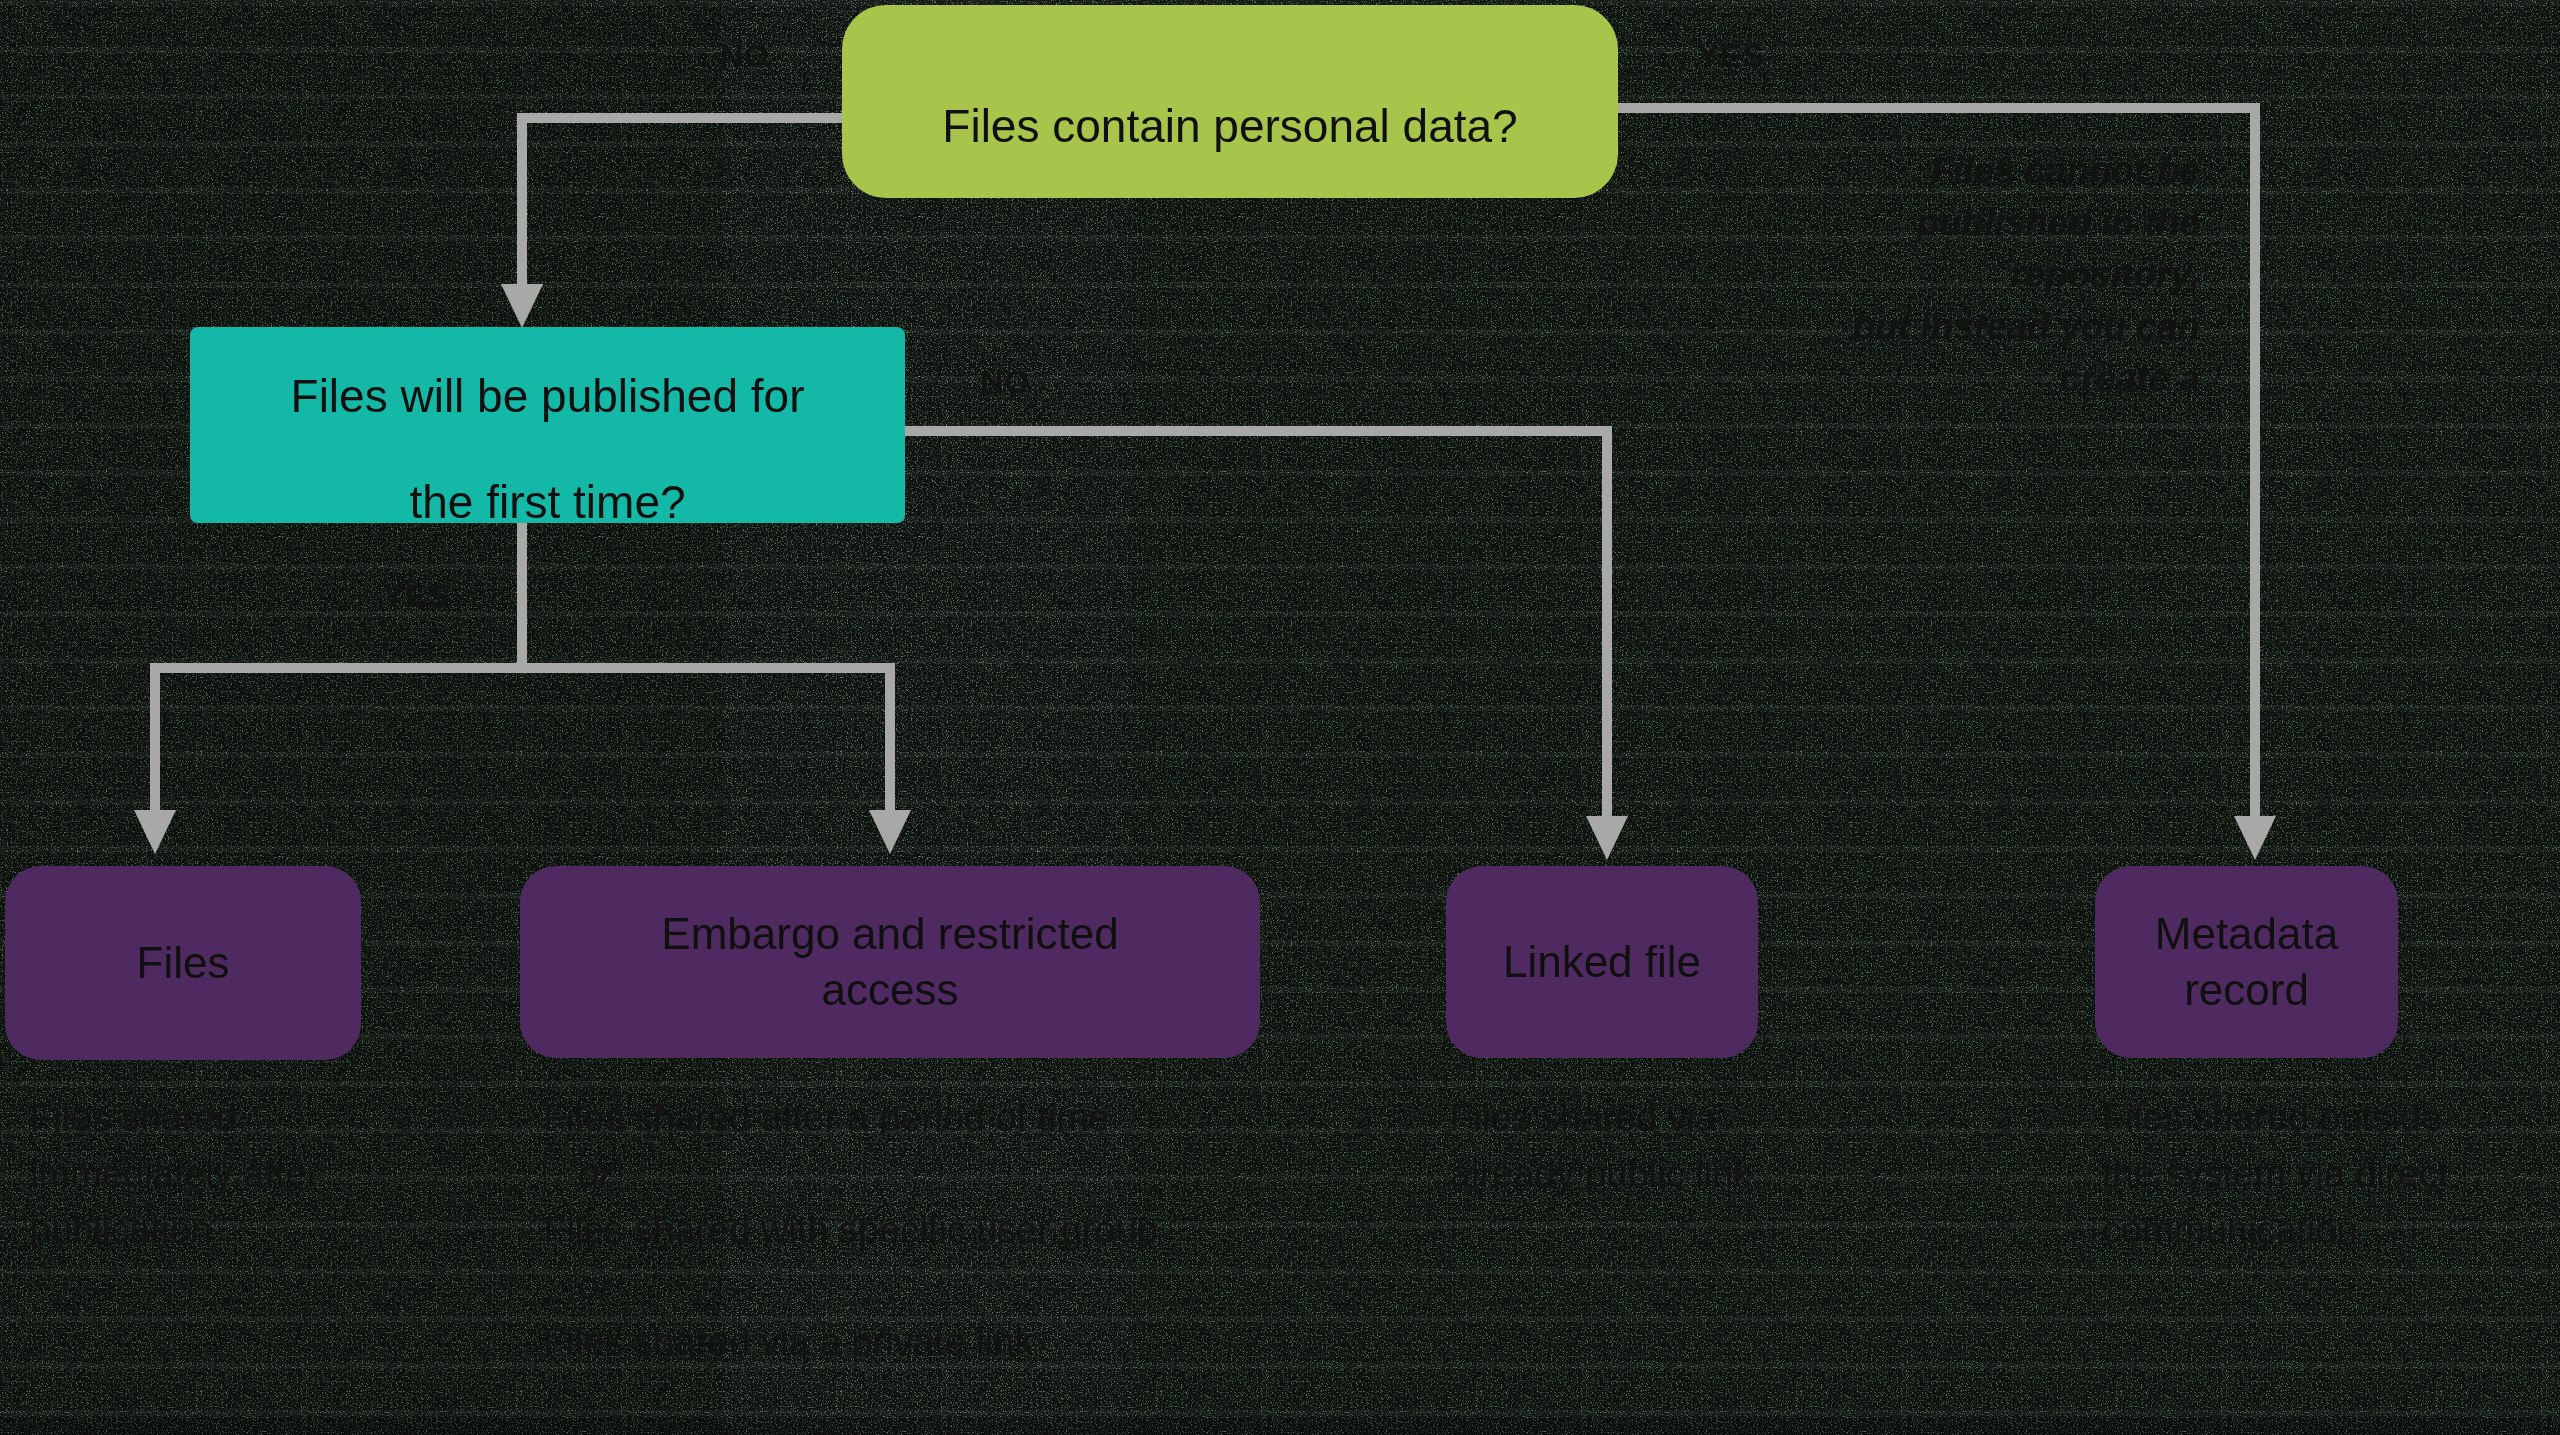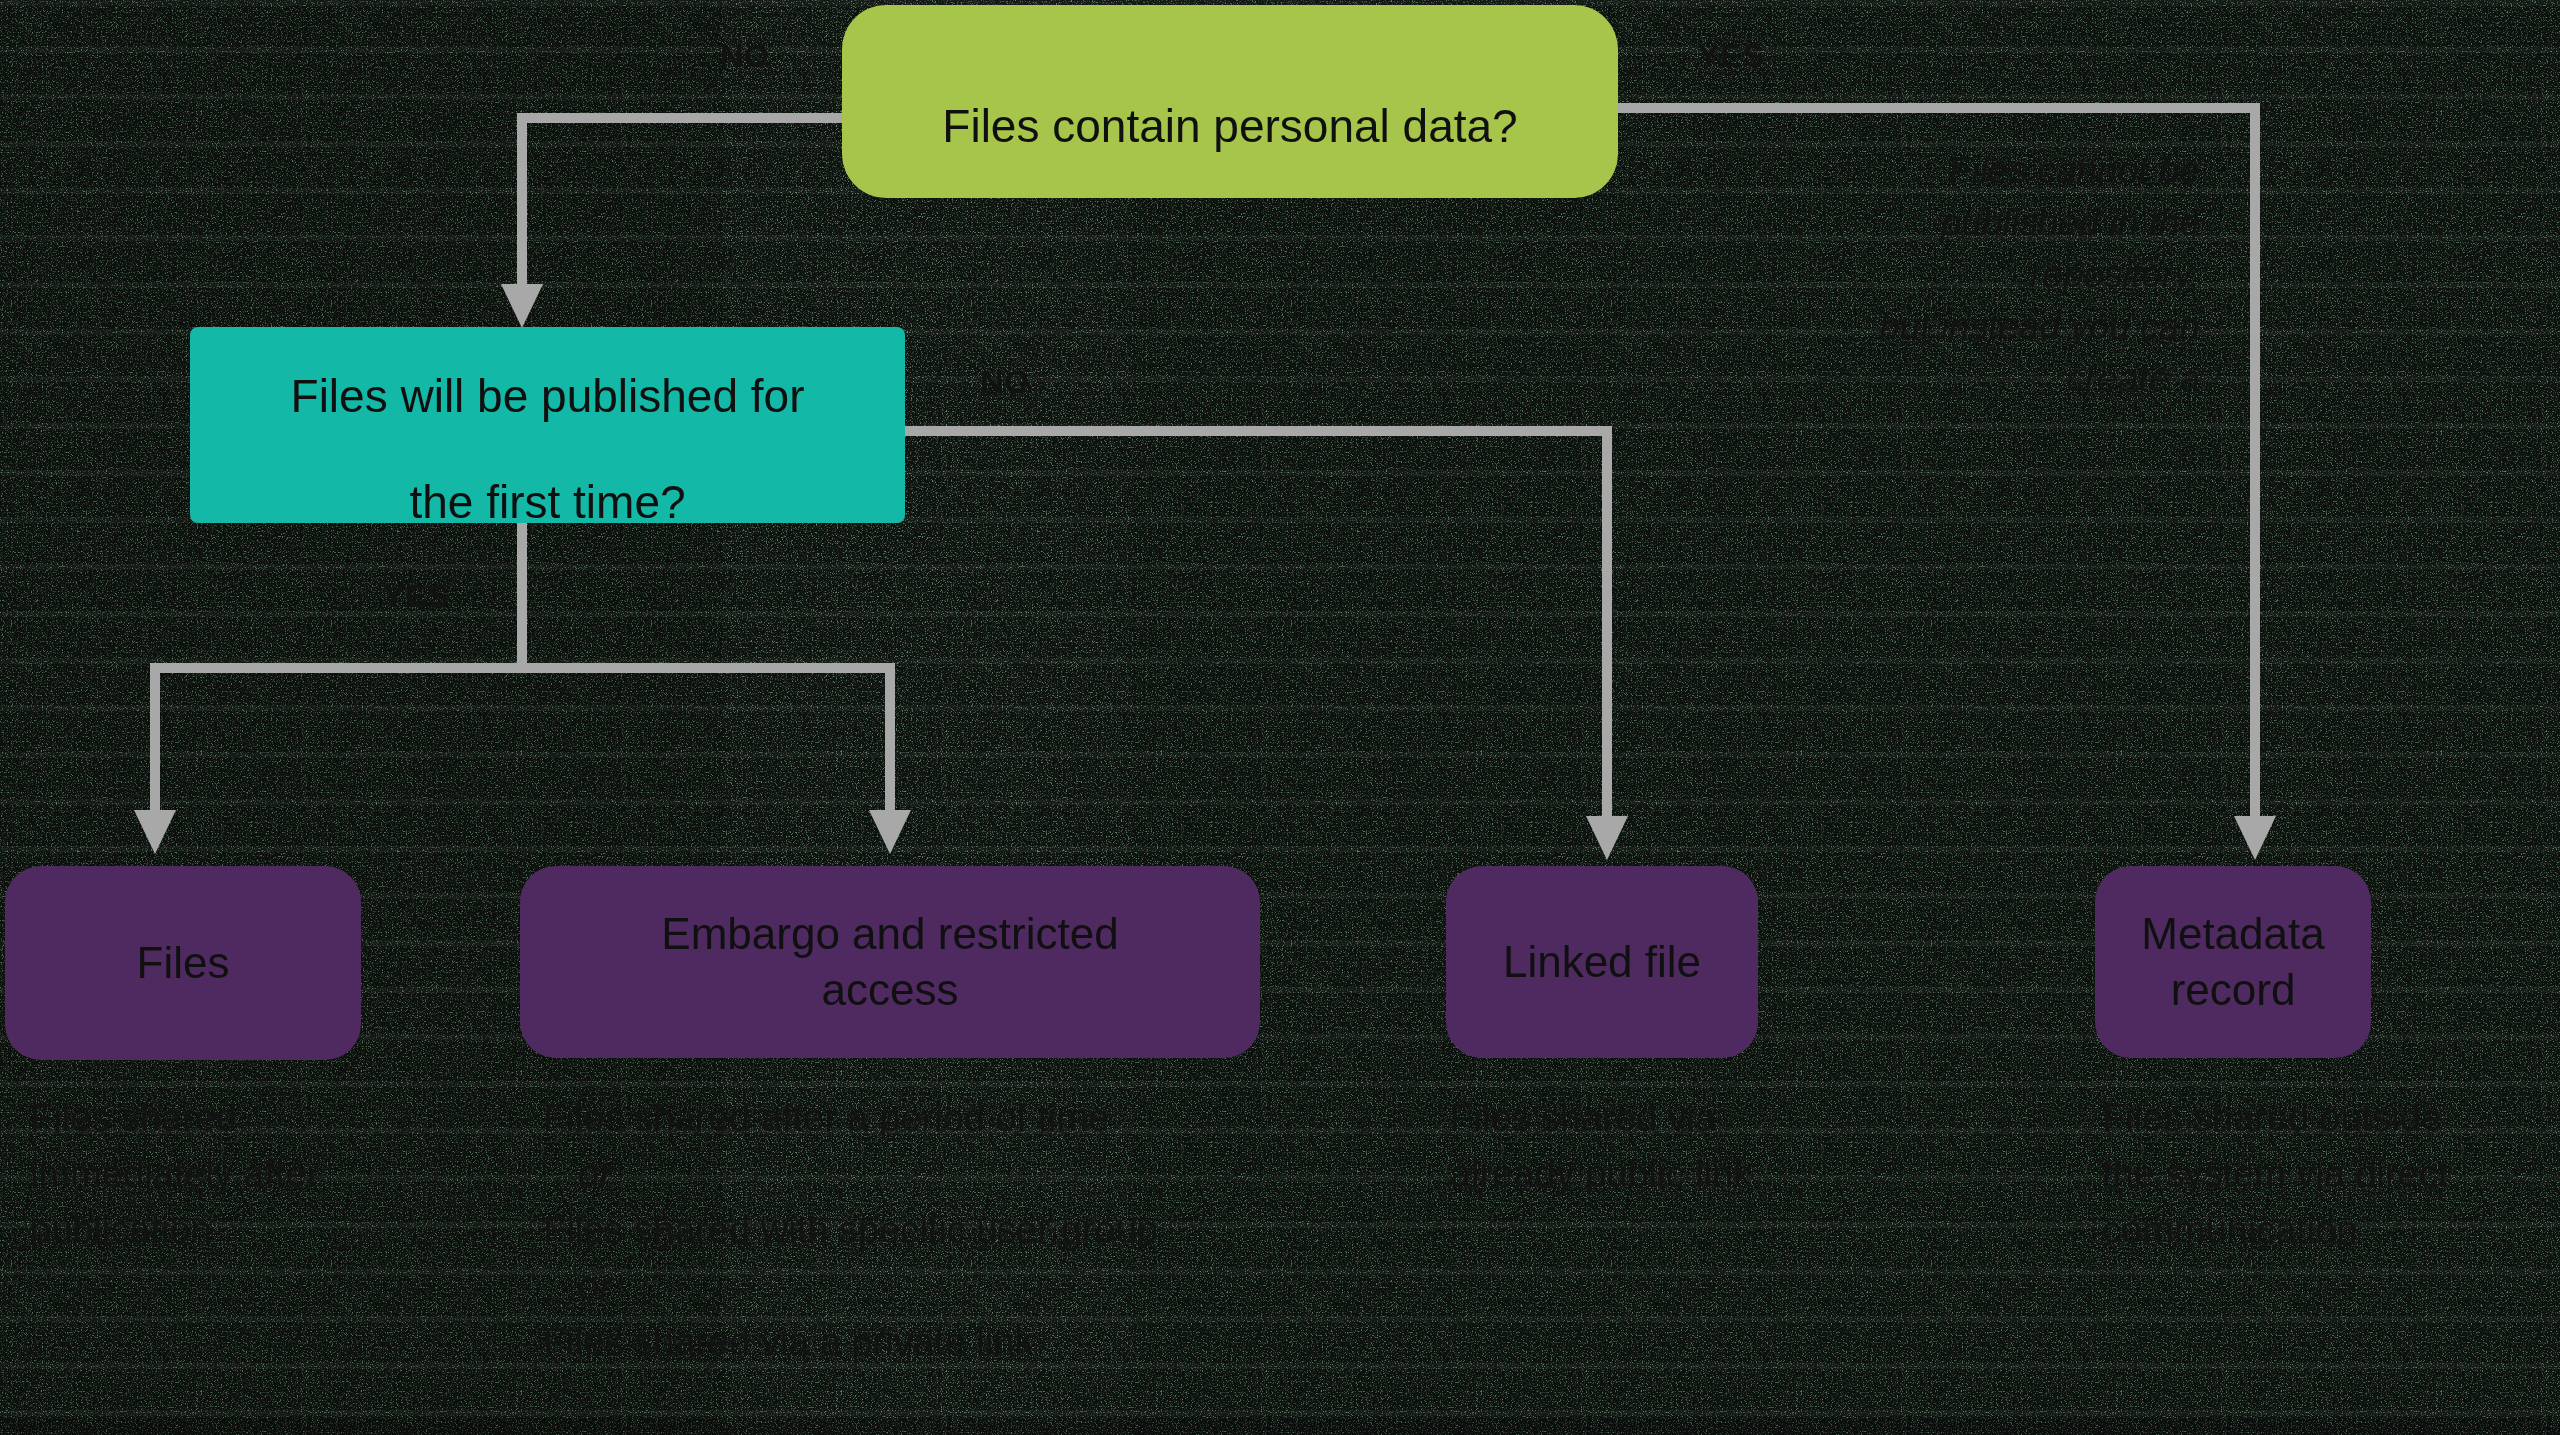--- a/index.html
+++ b/index.html
@@ -55,21 +55,21 @@
   .p-label { font-size: 44px; line-height: 56px; }
   .desc {
     position: absolute;
     font-size: 38px; font-weight: normal; color: #121212;
     line-height: 56px; white-space: nowrap;
   }
   .or-line { font-style: italic; padding-left: 58px; }
   .note {
     position: absolute; left: 1758px; top: 145px; width: 442px;
     text-align: right;
-    font-size: 37px; font-weight: normal; font-style: italic;
+    font-size: 37px; font-weight: bold; font-style: italic;
     line-height: 52px; color: #121212; white-space: nowrap;
   }
 </style>
 </head>
 <body>
 
 <div class="canvas">
 
   <svg class="bg-svg" width="2560" height="1435" viewBox="0 0 2560 1435" preserveAspectRatio="none">
     <defs>
@@ -126,21 +126,21 @@
 
   <div class="node node-purple" style="left:520px; top:866px; width:740px; height:192px">
     <div class="p-label">Embargo and restricted</div>
     <div class="p-label">access</div>
   </div>
 
   <div class="node node-purple" style="left:1446px; top:866px; width:312px; height:192px">
     <div class="p-label">Linked file</div>
   </div>
 
-  <div class="node node-purple" style="left:2095px; top:866px; width:276px; height:192px">
+  <div class="node node-purple" style="left:2095px; top:866px; width:303px; height:192px">
     <div class="p-label">Metadata</div>
     <div class="p-label">record</div>
   </div>
 
   <div class="note">
     <div>Files cannot be</div>
     <div>published in the</div>
     <div>repository,</div>
     <div>but instead you can</div>
     <div>create a</div>

